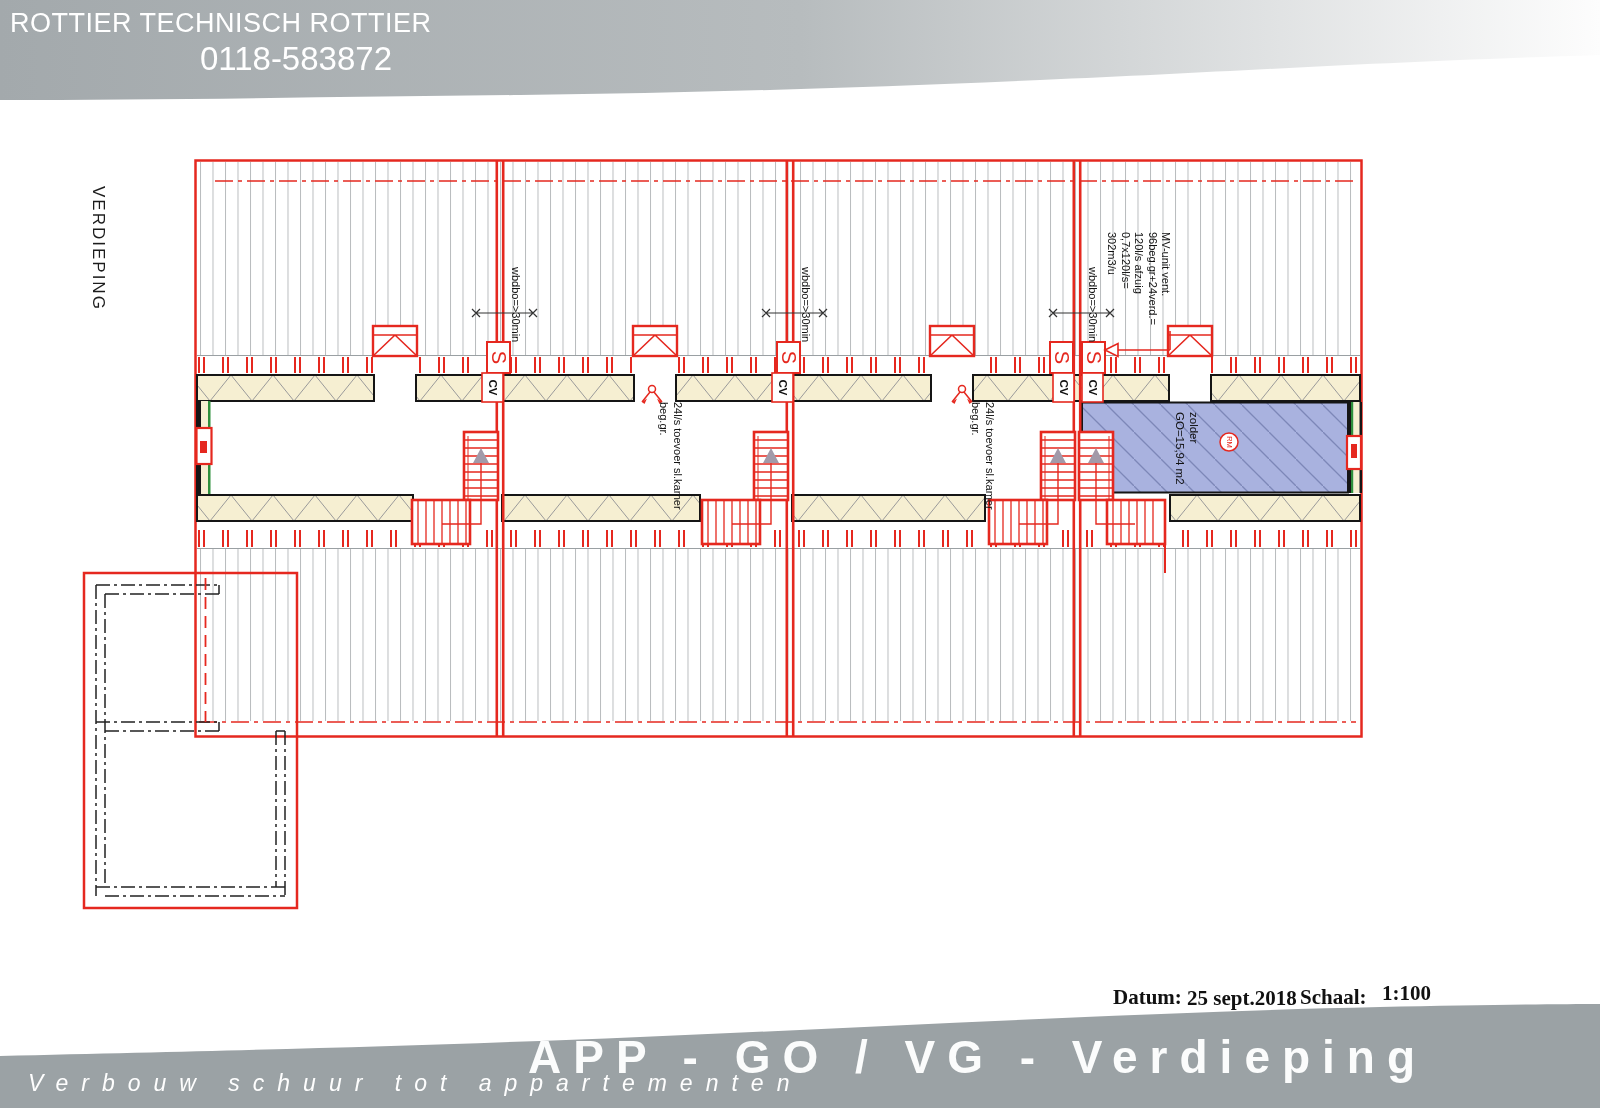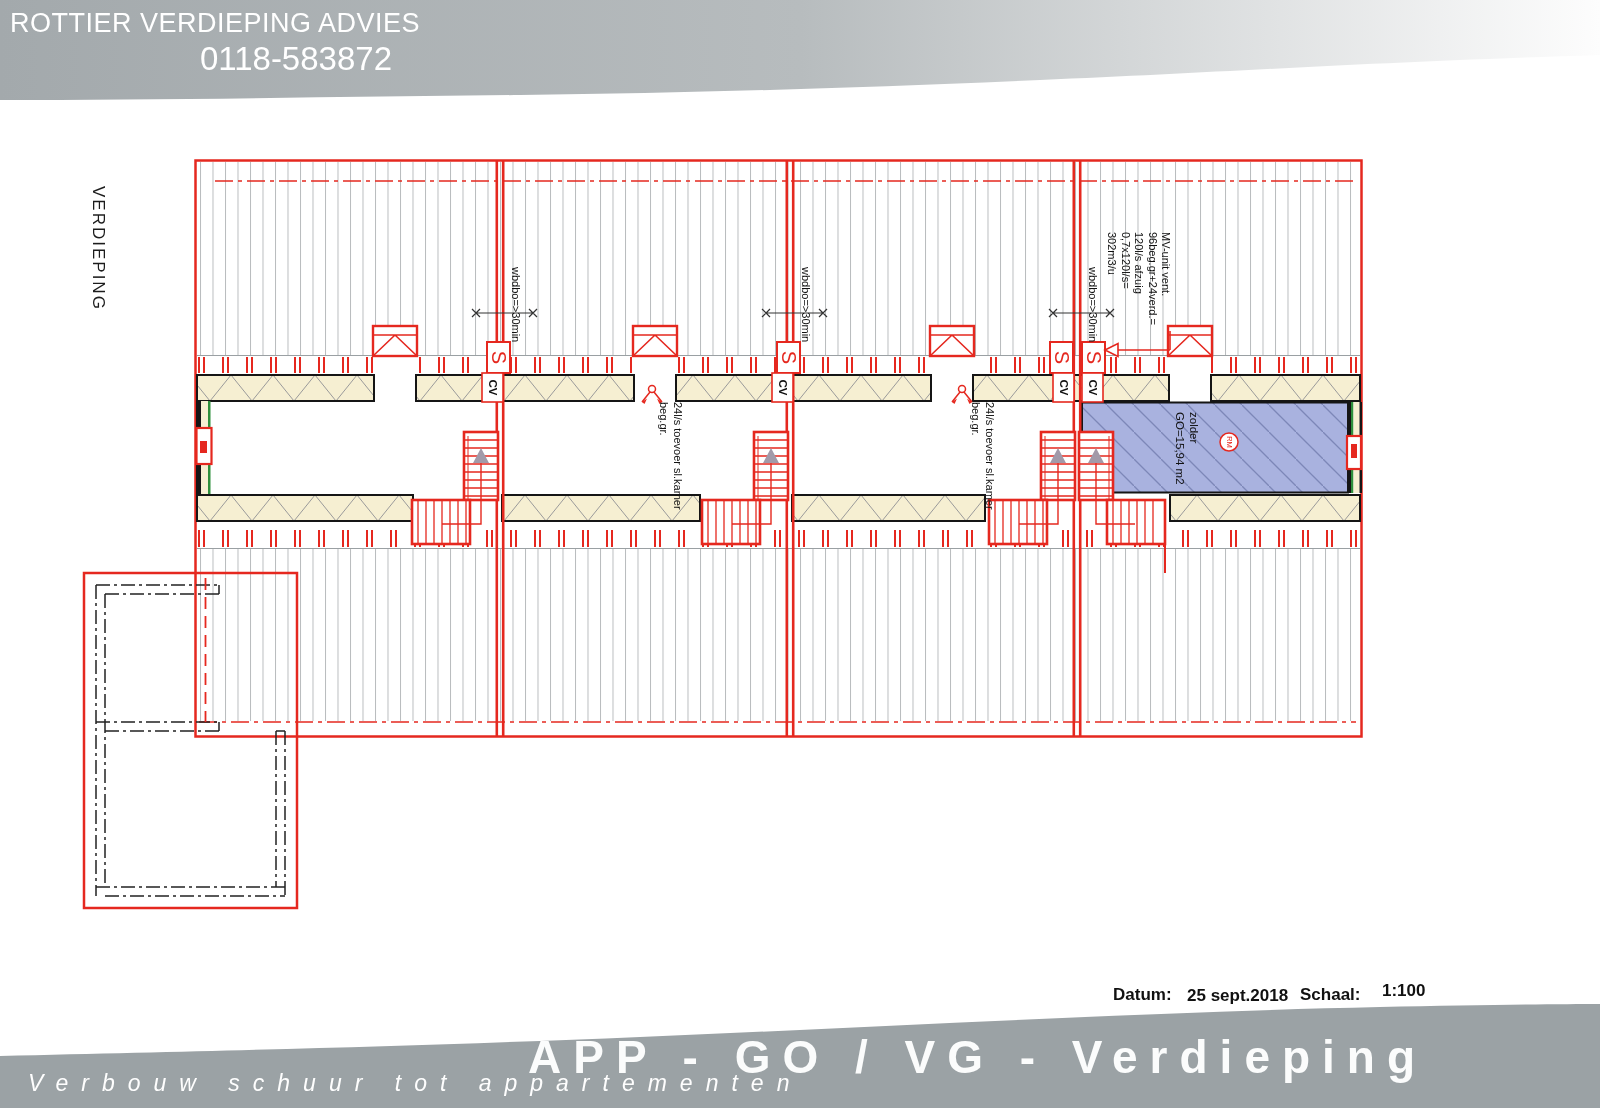--- a/index.html
+++ b/index.html
@@ -5,21 +5,21 @@
   html,body{margin:0;padding:0;}
   body{width:1600px;height:1108px;position:relative;background:#fff;overflow:hidden;
        font-family:"Liberation Sans",sans-serif;}
   .abs{position:absolute;}
   
   #hdr-company{left:10px;top:8px;font-size:27px;letter-spacing:.5px;color:#fff;}
   #hdr-phone{left:0;top:40px;width:392px;text-align:right;font-size:33px;color:#fff;}
   
   #floor-label{left:88px;top:186px;writing-mode:vertical-rl;font-size:17px;letter-spacing:2px;color:#1c1c1c;}
   
-  .tb{font-size:17px;font-weight:bold;color:#111;}
+  .tb{font-size:21px;font-weight:bold;color:#111;font-family:Liberation Serif, serif;}
   #tb-datum-l{left:1113px;top:985px;}
   #tb-datum-v{left:1167px;top:986px;margin-left:20px;}
   #tb-schaal-l{left:1300px;top:985px;text-align:right;}
   #tb-schaal-v{left:1382px;top:981px;text-align:center;}
   
   #footer-title{left:528px;top:1030px;font-size:46px;letter-spacing:12px;color:#fbfcfc;white-space:nowrap;font-weight:bold;}
   #footer-subtitle{left:28px;top:1070px;font-size:23px;font-style:italic;letter-spacing:13px;color:#fefefe;white-space:nowrap;}
   svg text{font-family:"Liberation Sans",sans-serif;}
 </style>
 </head>
@@ -28,21 +28,21 @@
 <svg class="abs" style="left:0;top:0" width="1600" height="110">
   <defs>
     <linearGradient id="hg" x1="0" y1="0" x2="1" y2="0">
       <stop offset="0" stop-color="#a3a9ac"></stop>
       <stop offset="0.5" stop-color="#b7bcbe"></stop>
       <stop offset="1" stop-color="#fdfdfd"></stop>
     </linearGradient>
   </defs>
   <path d="M0,0 H1600 V55 C1350,63 1230,72 1040,80 C850,88 700,93 520,95 C340,97 150,100 0,100 Z" fill="url(#hg)"></path>
 </svg>
-<div class="abs" id="hdr-company">ROTTIER VERDIEPING ADVIES</div>
+<div class="abs" id="hdr-company">ROTTIER TECHNISCH ROTTIER</div>
 <div class="abs" id="hdr-phone">0118-583872</div>
 
 <div class="abs" id="floor-label">VERDIEPING</div>
 
 <svg class="abs" style="left:0;top:0" width="1600" height="1108">
   <defs>
     <pattern id="raf" width="12.5" height="10" patternUnits="userSpaceOnUse">
       <path d="M0.5,0 V10" stroke="#b9bcbe" stroke-width="1"></path>
     </pattern>
     <pattern id="zigU" width="42" height="26" patternUnits="userSpaceOnUse" patternTransform="translate(0,375)">

